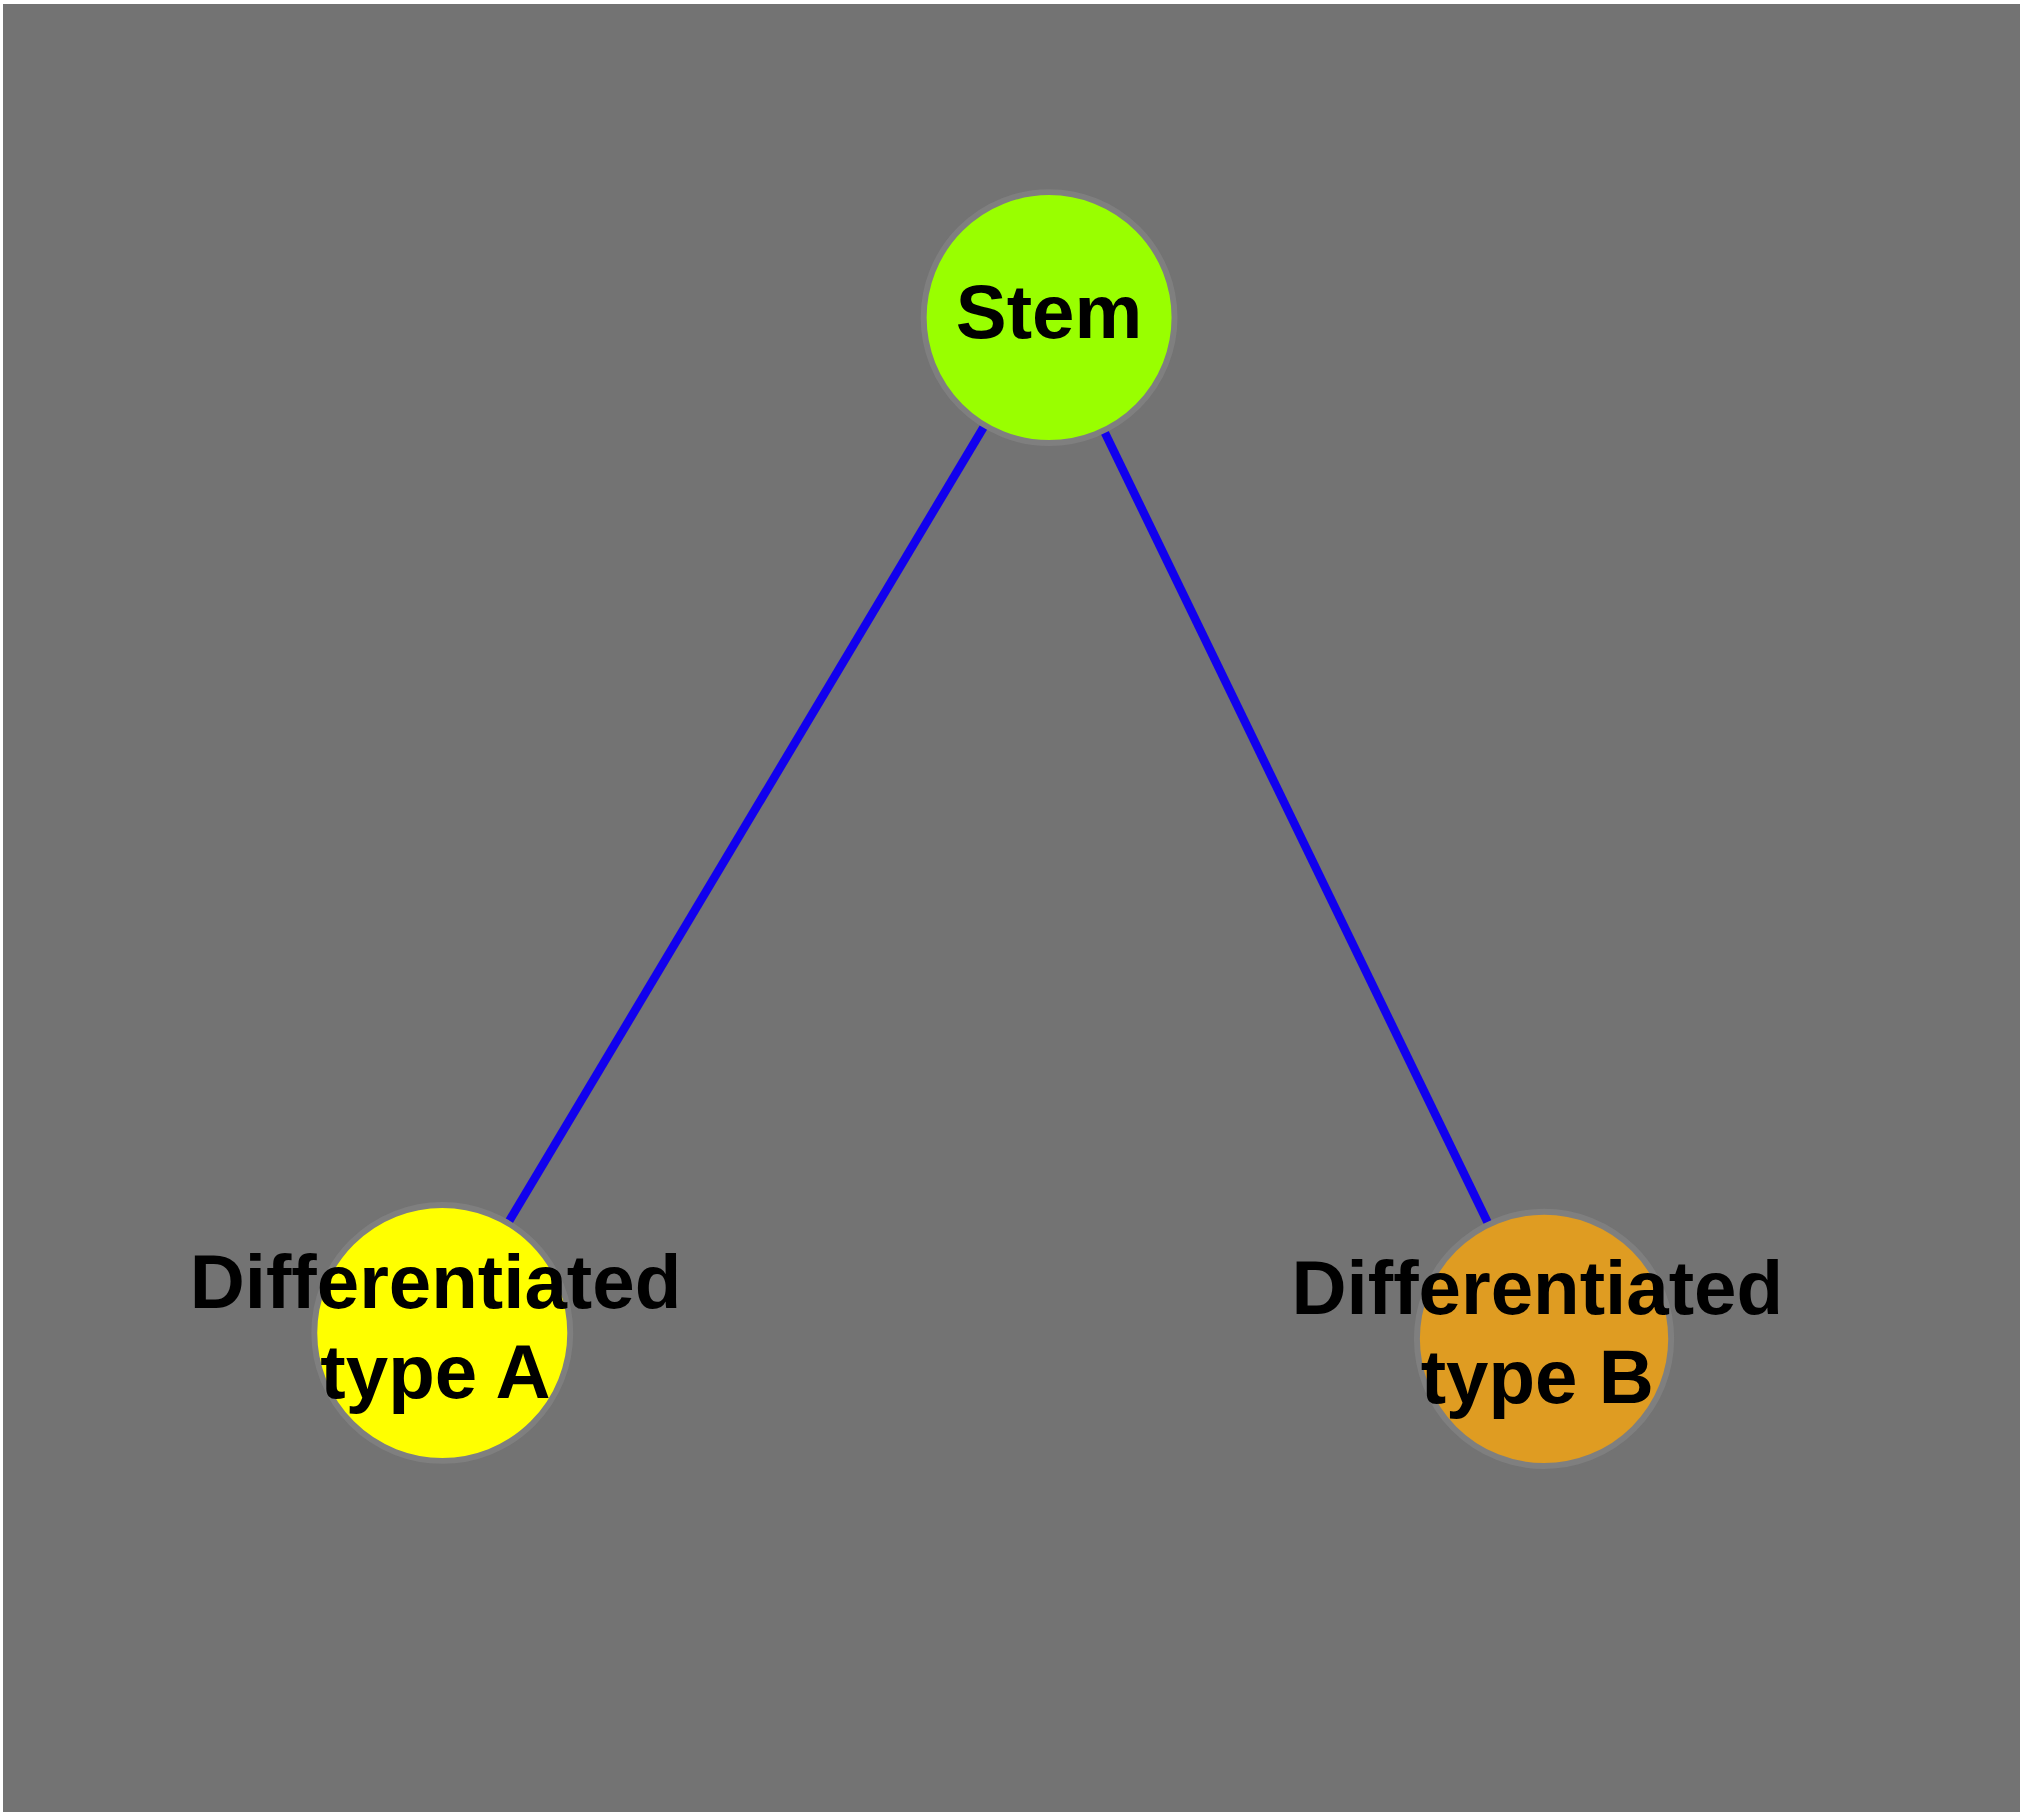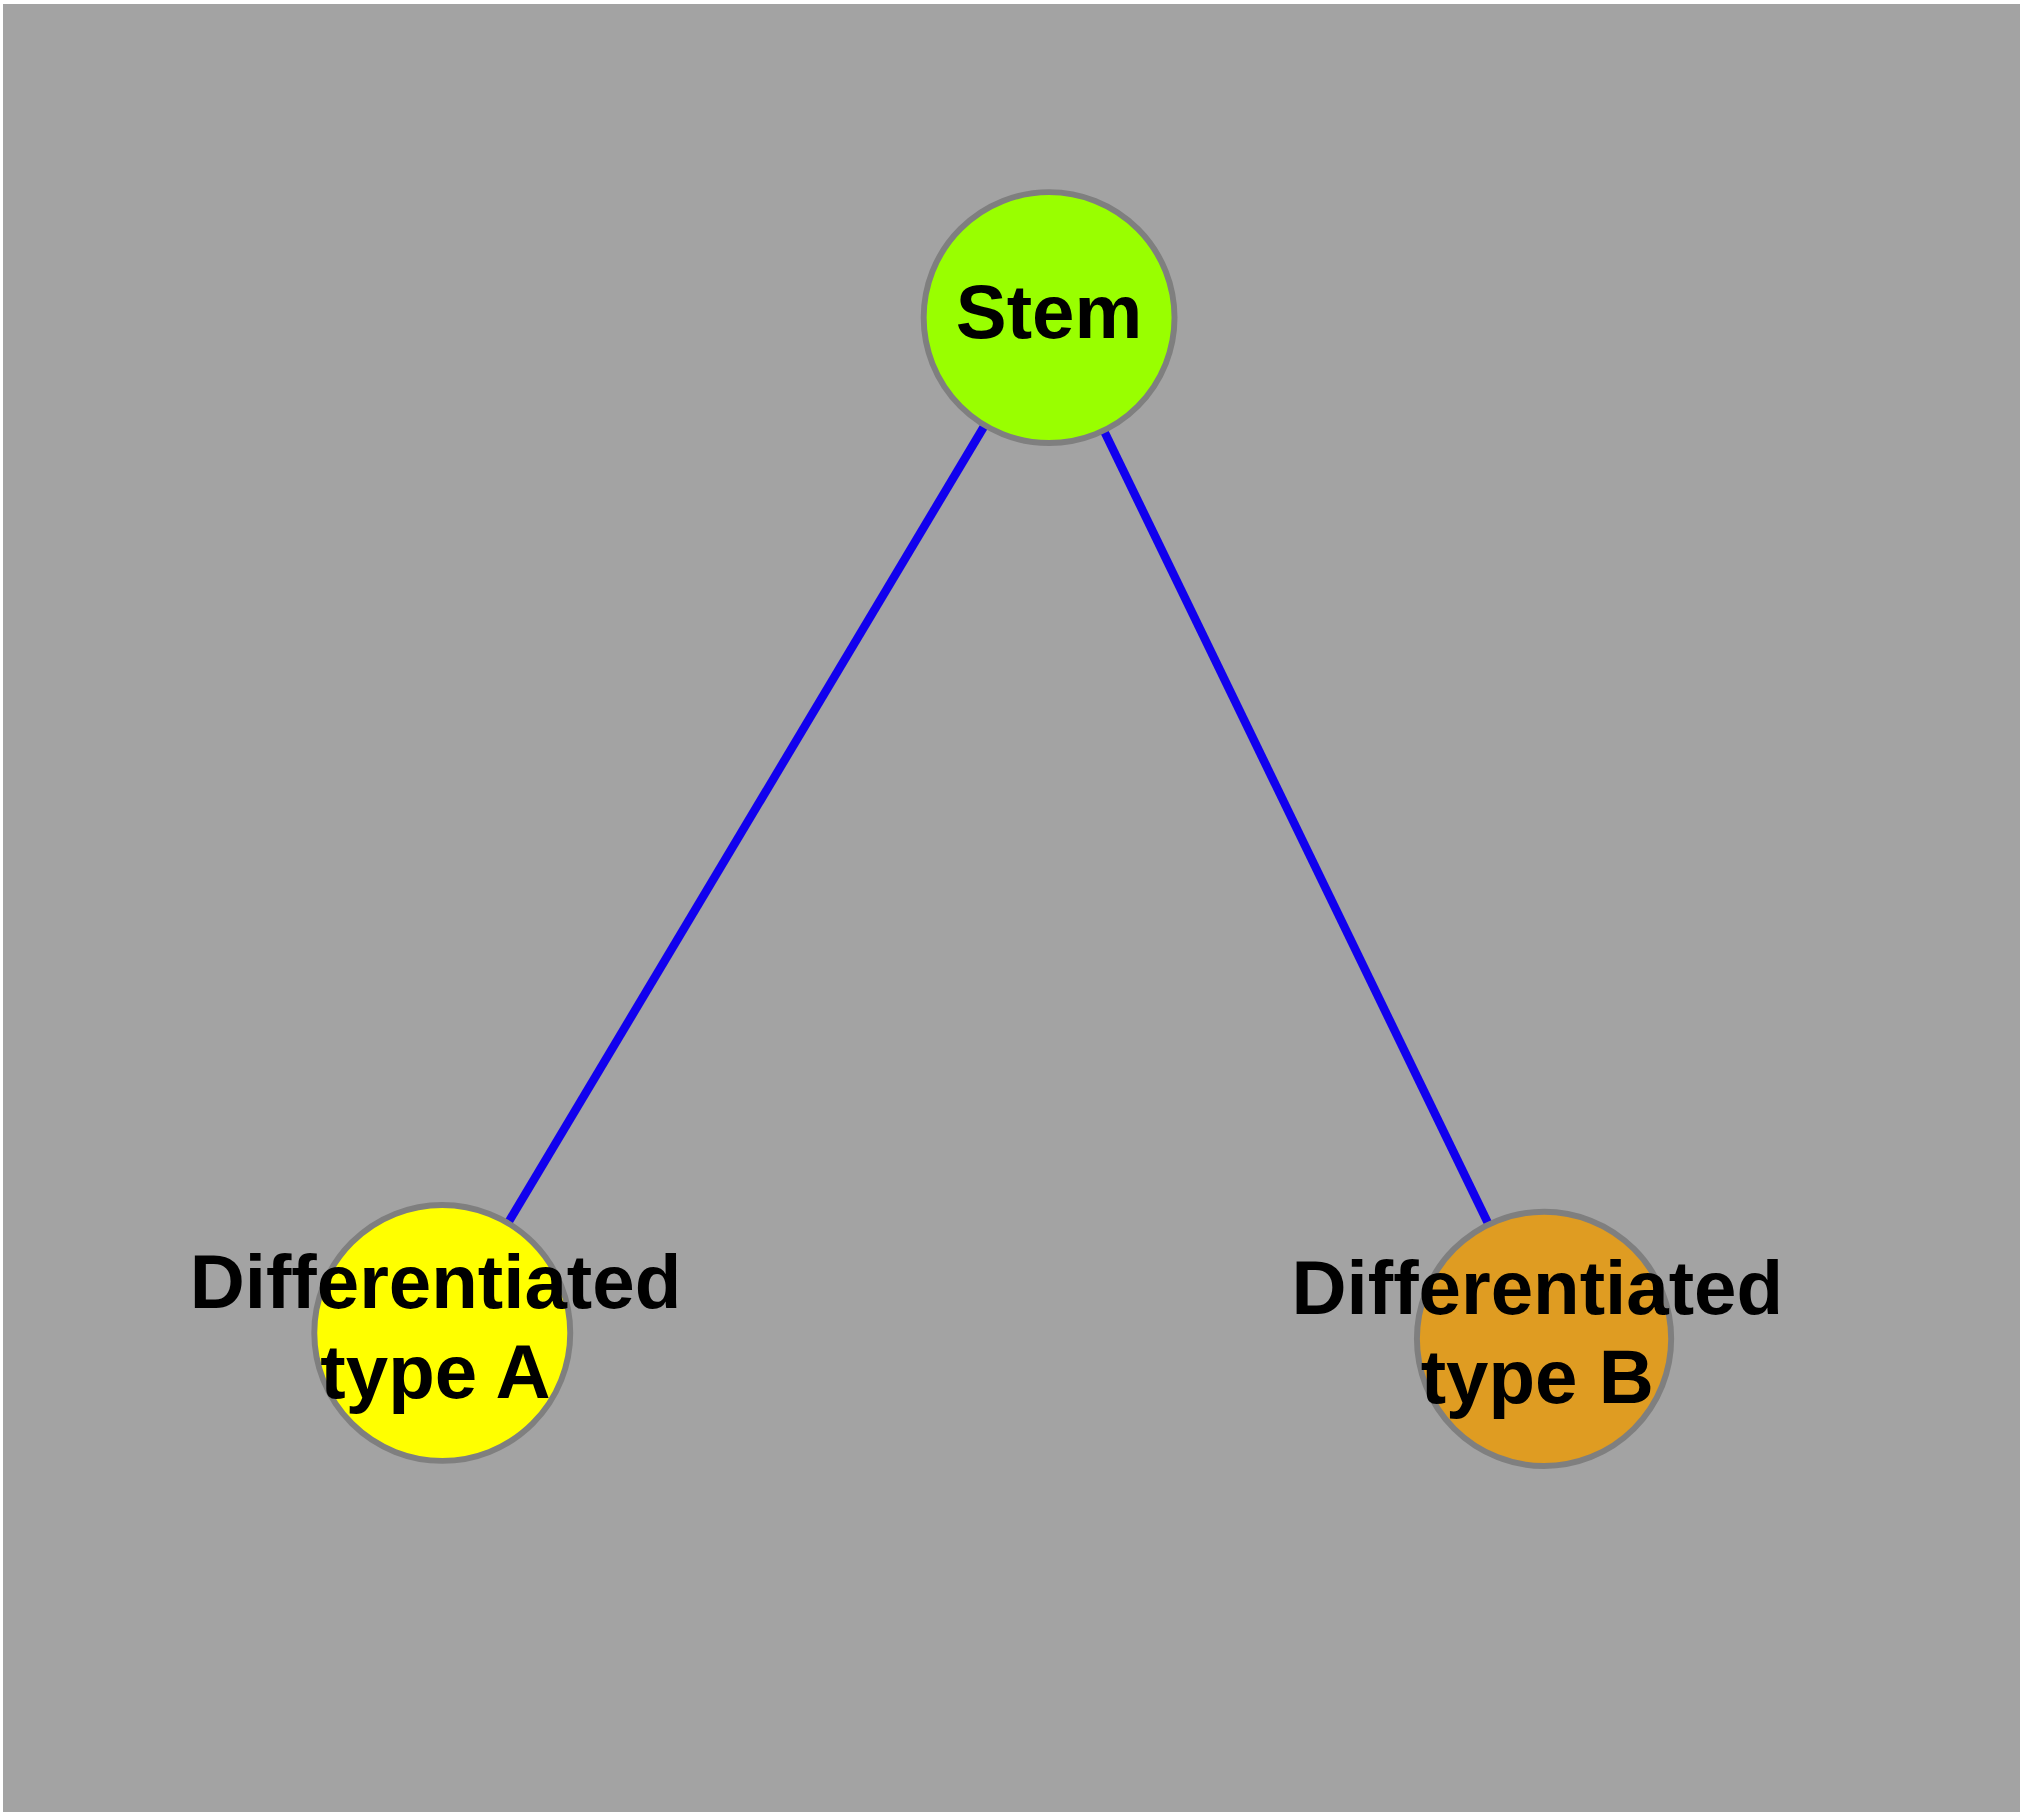--- a/index.html
+++ b/index.html
@@ -18,21 +18,21 @@
     width: 2021px;
     height: 1812px;
     background: #ffffff;
   }
   #plot-area {
     position: absolute;
     left: 3.4px;
     top: 4.2px;
     width: 2017px;
     height: 1808px;
-    background: #a3a3a3;
+    background: #737373;
     overflow: hidden;
   }
   #graph-svg {
     position: absolute;
     left: 0;
     top: 0;
     width: 2021px;
     height: 1812px;
     overflow: visible;
   }

